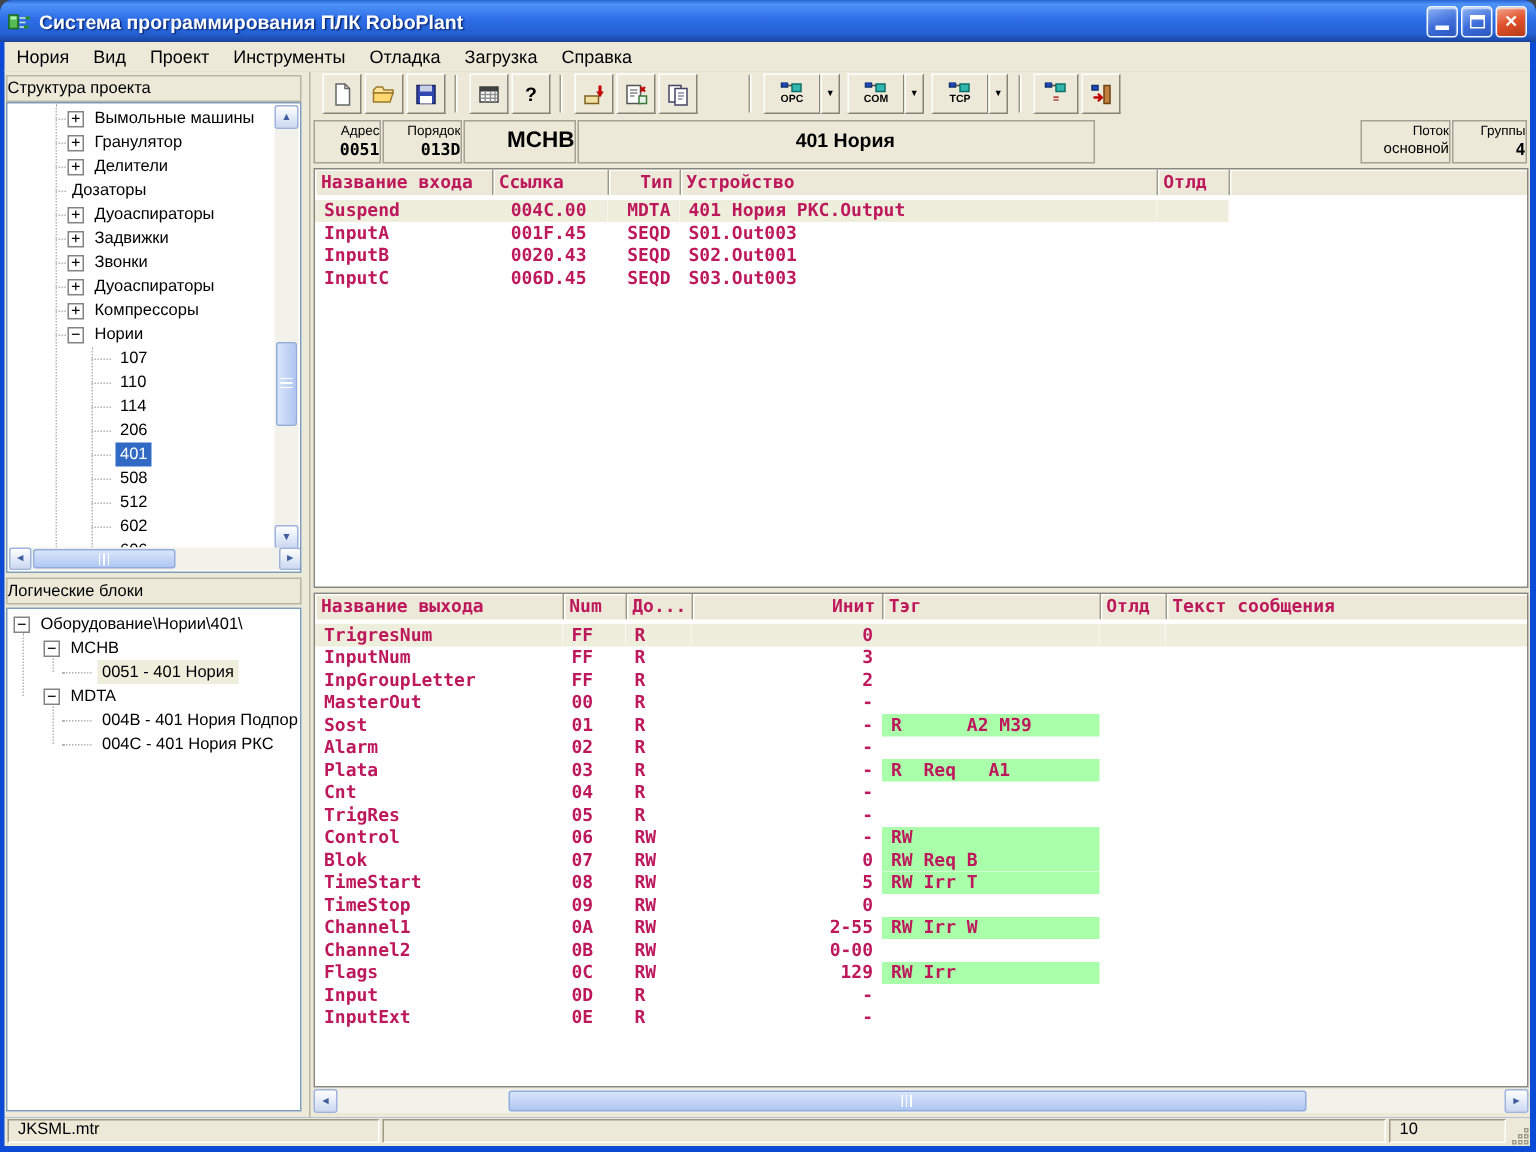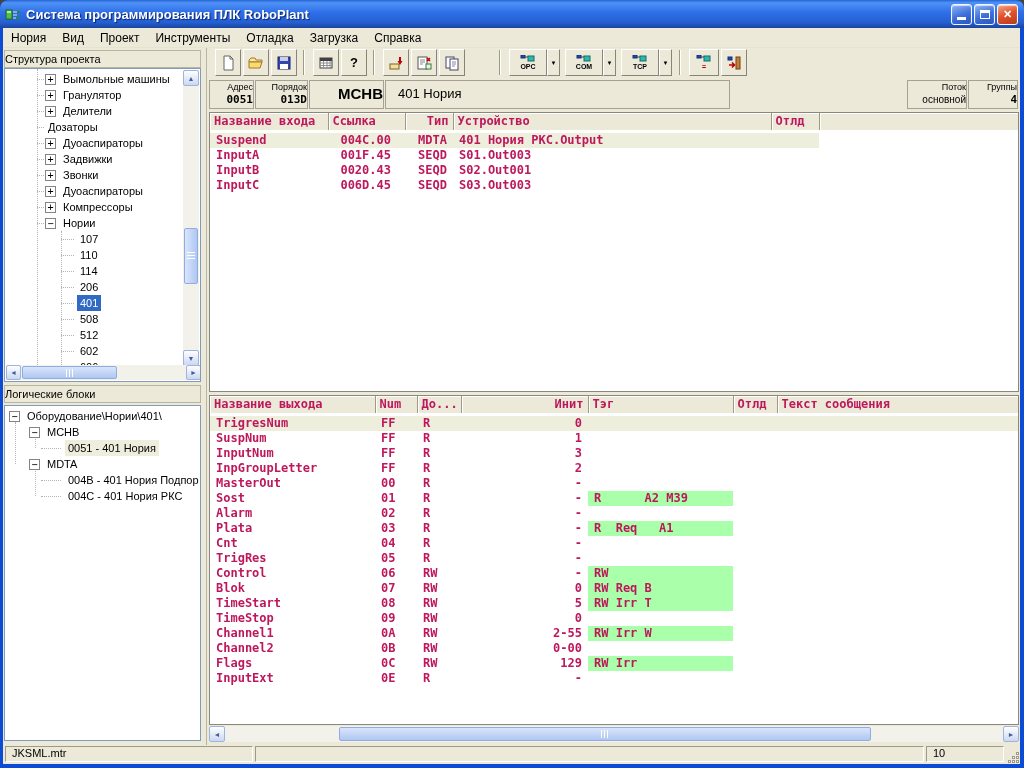--- a/index.html
+++ b/index.html
@@ -89,21 +89,21 @@
   
   .infobar{position:absolute;left:0;top:32px;width:814px;height:30px}
   .ib{position:absolute;top:0;height:29px;background:var(--bg);border:1px solid #A5A294;
     text-align:right;overflow:hidden}
   .ib .l{font-size:9px;line-height:12px}
   .ib .l2{font-size:10px;line-height:13px}
   .ib .v{font-size:11px;font-weight:bold;font-family:"DejaVu Sans Mono",monospace;line-height:13px}
   #ib-addr{left:2px;width:45px}
   #ib-ord{left:48px;width:53px}
   #ib-type{left:102px;width:75px;font-size:15px;font-weight:bold;line-height:26px}
-  #ib-name{left:178px;width:345px;font-size:13px;font-weight:normal;line-height:26px;text-align:left;padding-left:12px}
+  #ib-name{left:178px;width:345px;font-size:13px;font-weight:bold;line-height:26px;text-align:center;padding-left:12px}
   #ib-flow{left:700px;width:60px}
   #ib-groups{left:761px;width:50px}
 
   
   .gridbox{position:absolute;left:2px;width:810px;background:#fff;border:1px solid #8A887E;overflow:hidden}
   #grid-top{top:64px;height:280px}
   #grid-bottom{top:347px;height:330px}
   .gridbox table{border-collapse:collapse;table-layout:fixed;width:808px;
     font-family:"DejaVu Sans Mono",monospace;font-size:12px;font-weight:bold;color:#be185d}
   .gridbox th{height:18px;background:var(--bg);border-right:1px solid #9D9A86;border-bottom:1px solid #9D9A86;
@@ -509,29 +509,20 @@
               <tr class="sel">
                 <td class="">TrigresNum</td>
                 <td class="">FF</td>
                 <td class="">R</td>
                 <td class="r">0</td>
                 <td class=""></td>
                 <td class=""></td>
                 <td class=""></td>
               </tr>
               <tr>
-                <td class="">SuspNum</td>
-                <td class="">FF</td>
-                <td class="">R</td>
-                <td class="r">1</td>
-                <td class=""></td>
-                <td class=""></td>
-                <td class=""></td>
-              </tr>
-              <tr>
                 <td class="">InputNum</td>
                 <td class="">FF</td>
                 <td class="">R</td>
                 <td class="r">3</td>
                 <td class=""></td>
                 <td class=""></td>
                 <td class=""></td>
               </tr>
               <tr>
                 <td class="">InpGroupLetter</td>
@@ -649,20 +640,29 @@
                 <td class=""></td>
                 <td class=""></td>
                 <td class=""></td>
               </tr>
               <tr>
                 <td class="">Flags</td>
                 <td class="">0C</td>
                 <td class="">RW</td>
                 <td class="r">129</td>
                 <td class="green">RW Irr</td>
+                <td class=""></td>
+                <td class=""></td>
+              </tr>
+              <tr>
+                <td class="">Input</td>
+                <td class="">0D</td>
+                <td class="">R</td>
+                <td class="r">-</td>
+                <td class=""></td>
                 <td class=""></td>
                 <td class=""></td>
               </tr>
               <tr>
                 <td class="">InputExt</td>
                 <td class="">0E</td>
                 <td class="">R</td>
                 <td class="r">-</td>
                 <td class=""></td>
                 <td class=""></td>

